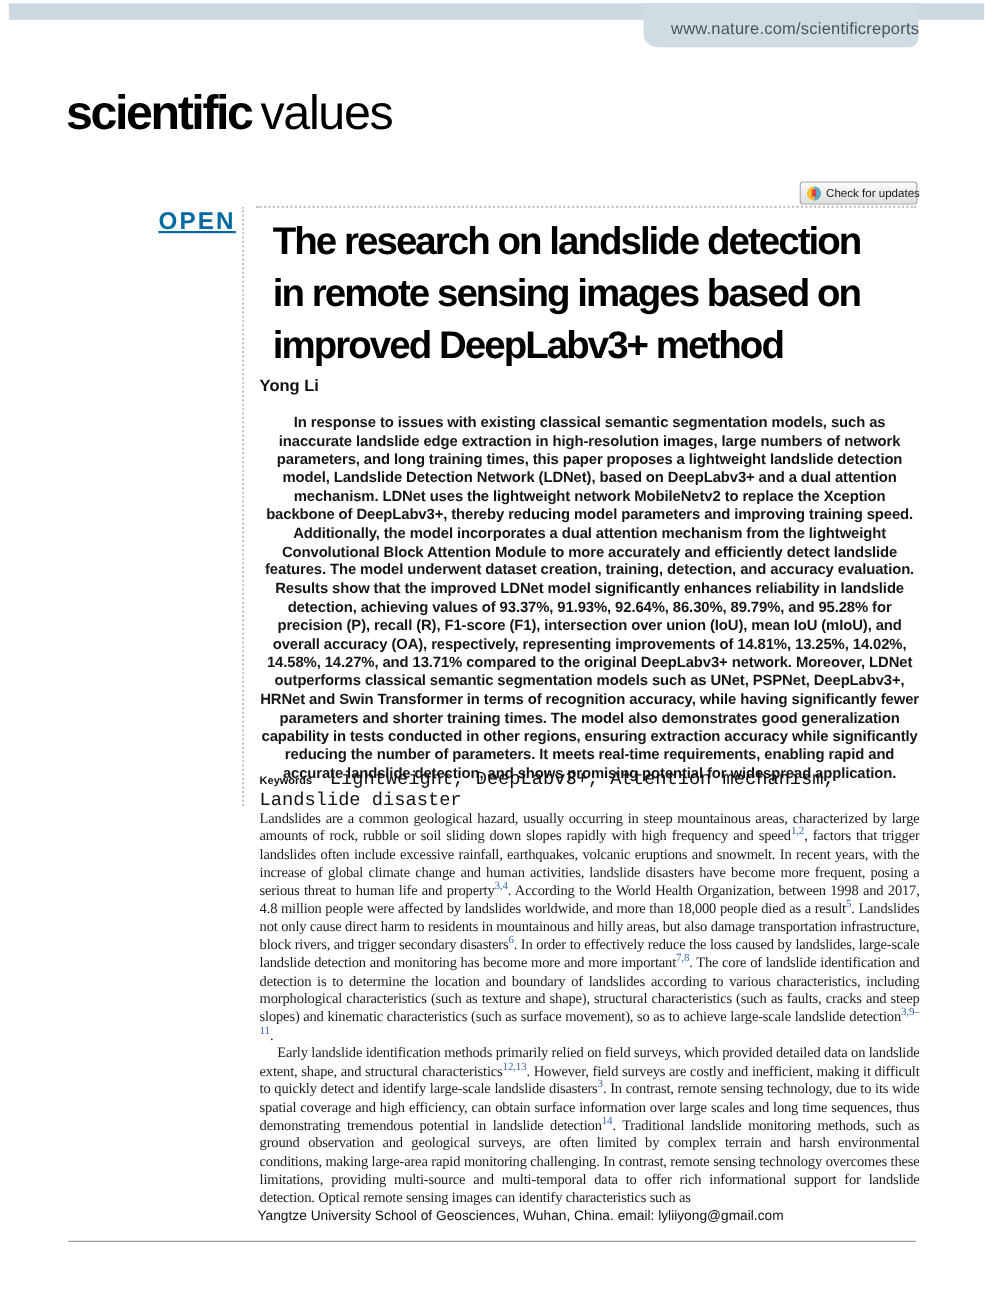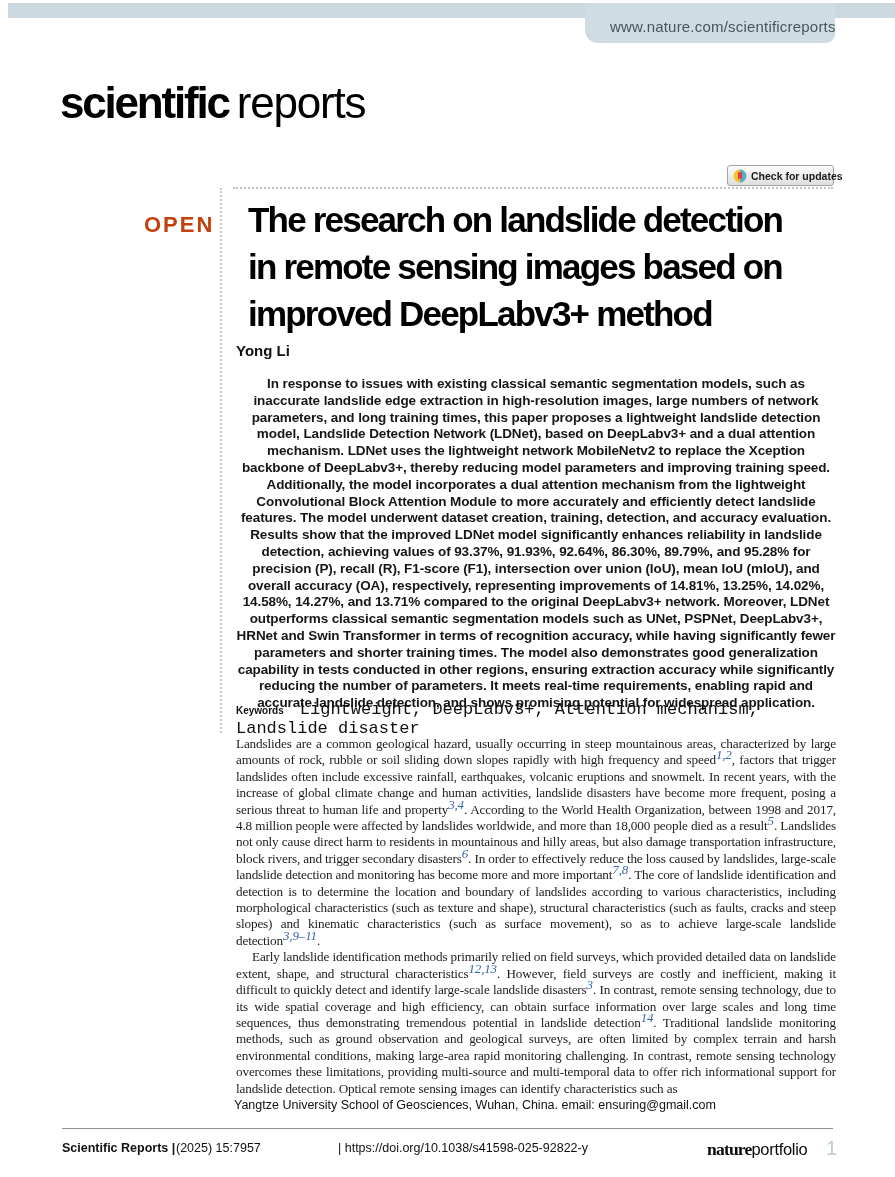--- a/index.html
+++ b/index.html
@@ -19,49 +19,48 @@
   .logo { position:absolute; left:60px; top:78px; white-space:nowrap; }
   .logo .bold { font-size:44px; font-weight:700; color:#000; letter-spacing:-2.2px; }
   .logo .light { font-size:44px; font-weight:400; color:#000; letter-spacing:-1.2px; margin-left:8px; }
   
   .badge {
     position:absolute; left:727px; top:165px; height:21px; width:107px;
     border:1px solid #a3a3a3; border-radius:3px;
     background:linear-gradient(#fcfcfc,#dedede);
     display:flex; align-items:center; gap:4px; padding:0 5px;
     cursor:pointer;
-    font-weight:bold;
   }
   .badge svg { flex:0 0 auto; }
   .badge span { font-size:10.5px; color:#1a1a1a; white-space:nowrap; }
   
   .dotted-rule-top { position:absolute; left:233px; top:187px; width:600px; border-top:2px dotted #c3c3c3; }
   .dotted-rule-left { position:absolute; left:220px; top:188px; height:545px; border-left:2px dotted #c7c7c7; }
-  .open-label { position:absolute; left:144px; top:212px; font-size:22px; font-weight:700; letter-spacing:2px; color:#c2410c; }
+  .open-label { position:absolute; left:144px; top:188px; font-size:22px; font-weight:700; letter-spacing:2px; color:#0369a1;text-decoration:underline; }
   .title {
     position:absolute; left:248px; top:196px; white-space:pre-line;
     font-size:35px; line-height:47px; font-weight:700; letter-spacing:-1.8px; color:#000;
   }
   .author { position:absolute; left:236px; top:342px; font-size:15px; font-weight:700; color:#111; }
   .abstract {
     position:absolute; left:236px; top:376px; width:600px;
     font-size:13.5px; line-height:16.8px; font-weight:700; color:#161616;
     letter-spacing:-0.1px; text-align:center;
   }
   .keywords { position:absolute; left:236px; top:700px; width:600px; font-size:14px; color:#111; }
   .keywords .kw-label { font-weight:700; font-size:10px; margin-right:16px; font-family:"Liberation Sans",sans-serif; }
   .keywords .kw-text { font-family:Liberation Mono, monospace; font-size:17px; }
   
   .body-text {
     position:absolute; left:236px; top:736px; width:600px; max-height:360px; overflow:hidden;
     font-family:"Liberation Serif", serif; font-size:13.2px; line-height:16.4px;
     letter-spacing:-0.15px; color:#1c1c1c; text-align:justify;
   }
   .body-text p.indent { text-indent:16px; }
-  sup.cite { font-size:13px; line-height:0; color:#3a67ad; vertical-align:super;font-style:italic; }
+  sup.cite { font-size:10px; line-height:0; color:#3a67ad; vertical-align:super; }
   
   .affiliation { position:absolute; left:234px; top:1098px; width:600px; font-size:12.5px; color:#111; }
   .affiliation a { color:inherit; text-decoration:none; }
   .footer-rule { position:absolute; left:62px; top:1128px; width:771px; border-top:1px solid #8f8f8f; }
   .footer { position:absolute; left:62px; top:1139px; width:771px; height:18px; font-size:12.5px; color:#111; }
   .footer .journal { position:absolute; left:0; top:2px; font-weight:700; }
   .footer .issue { position:absolute; left:114px; top:2px; }
   .footer .doi { position:absolute; left:276px; top:2px; }
   .brand { position:absolute; left:645px; top:0; white-space:nowrap; }
   .brand .b1 { font-family:"Liberation Serif",serif; font-weight:700; font-size:17.5px; letter-spacing:-0.8px; color:#0a0a0a; }
@@ -72,21 +71,21 @@
 <body>
 
 <div class="page">
 
   <div class="top-band"></div>
   <div class="url-tab">
     <span>www.nature.com/scientificreports</span>
   </div>
 
   <div class="logo">
-    <span class="bold">scientific</span><span class="light">reports</span>
+    <span class="bold">scientific</span><span class="light">values</span>
   </div>
 
   <div class="badge">
     <svg width="14" height="14" viewBox="0 0 24 24">
       <circle cx="12" cy="12" r="11" fill="#f5c32c"></circle>
       <path d="M12 1 a11 11 0 0 1 0 22 z" fill="#56aecd"></path>
       <path d="M8.5 5.5 h7 v13 l-3.5 -3.2 -3.5 3.2 z" fill="#e03e47"></path>
     </svg>
     <span>Check for updates</span>
   </div>
@@ -104,25 +103,18 @@
   <div class="keywords">
     <span class="kw-label">Keywords</span><span class="kw-text">Lightweight, DeepLabv3+, Attention mechanism, Landslide disaster</span>
   </div>
 
   <div class="body-text">
     <p>Landslides are a common geological hazard, usually occurring in steep mountainous areas, characterized by large amounts of rock, rubble or soil sliding down slopes rapidly with high frequency and speed<sup class="cite">1,2</sup>, factors that trigger landslides often include excessive rainfall, earthquakes, volcanic eruptions and snowmelt. In recent years, with the increase of global climate change and human activities, landslide disasters have become more frequent, posing a serious threat to human life and property<sup class="cite">3,4</sup>. According to the World Health Organization, between 1998 and 2017, 4.8 million people were affected by landslides worldwide, and more than 18,000 people died as a result<sup class="cite">5</sup>. Landslides not only cause direct harm to residents in mountainous and hilly areas, but also damage transportation infrastructure, block rivers, and trigger secondary disasters<sup class="cite">6</sup>. In order to effectively reduce the loss caused by landslides, large-scale landslide detection and monitoring has become more and more important<sup class="cite">7,8</sup>. The core of landslide identification and detection is to determine the location and boundary of landslides according to various characteristics, including morphological characteristics (such as texture and shape), structural characteristics (such as faults, cracks and steep slopes) and kinematic characteristics (such as surface movement), so as to achieve large-scale landslide detection<sup class="cite">3,9–11</sup>.</p>
     <p class="indent">Early landslide identification methods primarily relied on field surveys, which provided detailed data on landslide extent, shape, and structural characteristics<sup class="cite">12,13</sup>. However, field surveys are costly and inefficient, making it difficult to quickly detect and identify large-scale landslide disasters<sup class="cite">3</sup>. In contrast, remote sensing technology, due to its wide spatial coverage and high efficiency, can obtain surface information over large scales and long time sequences, thus demonstrating tremendous potential in landslide detection<sup class="cite">14</sup>. Traditional landslide monitoring methods, such as ground observation and geological surveys, are often limited by complex terrain and harsh environmental conditions, making large-area rapid monitoring challenging. In contrast, remote sensing technology overcomes these limitations, providing multi-source and multi-temporal data to offer rich informational support for landslide detection. Optical remote sensing images can identify characteristics such as</p>
   </div>
 
   <div class="affiliation">
-    <span>Yangtze University School of Geosciences, Wuhan, China. email: </span><a href="#">ensuring@gmail.com</a>
+    <span>Yangtze University School of Geosciences, Wuhan, China. email: </span><a href="#">lyliiyong@gmail.com</a>
   </div>
 
   <div class="footer-rule"></div>
-  <div class="footer">
-    <span class="journal">Scientific Reports |</span>
-    <span class="issue">(2025) 15:7957</span>
-    <span class="doi">| https://doi.org/10.1038/s41598-025-92822-y</span>
-    <span class="brand"><span class="b1">nature</span><span class="b2">portfolio</span></span>
-    <span class="page-num">1</span>
-  </div>
 
 </div>
 
 </body></html>

